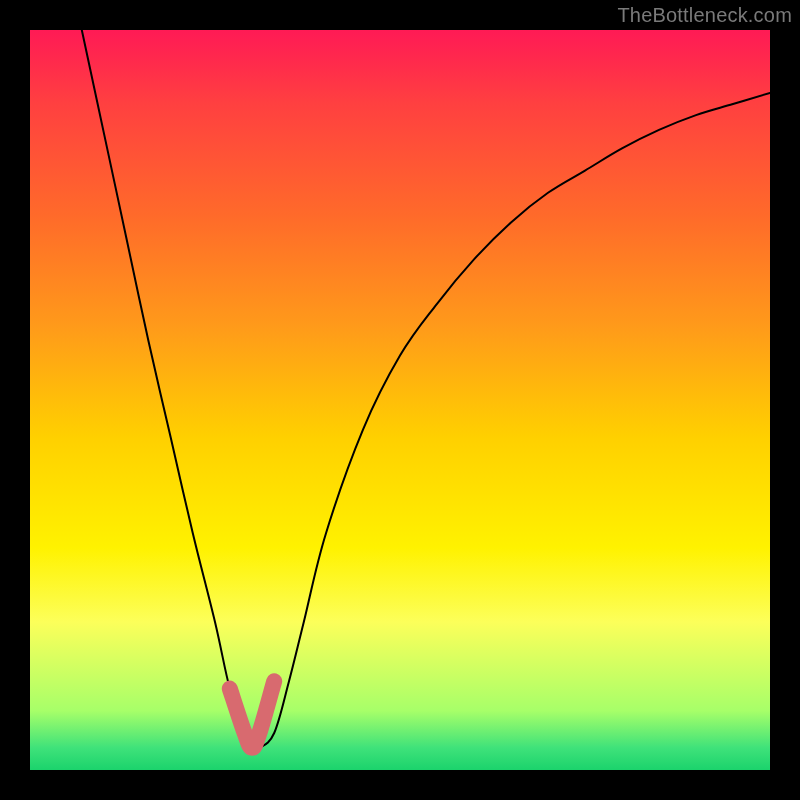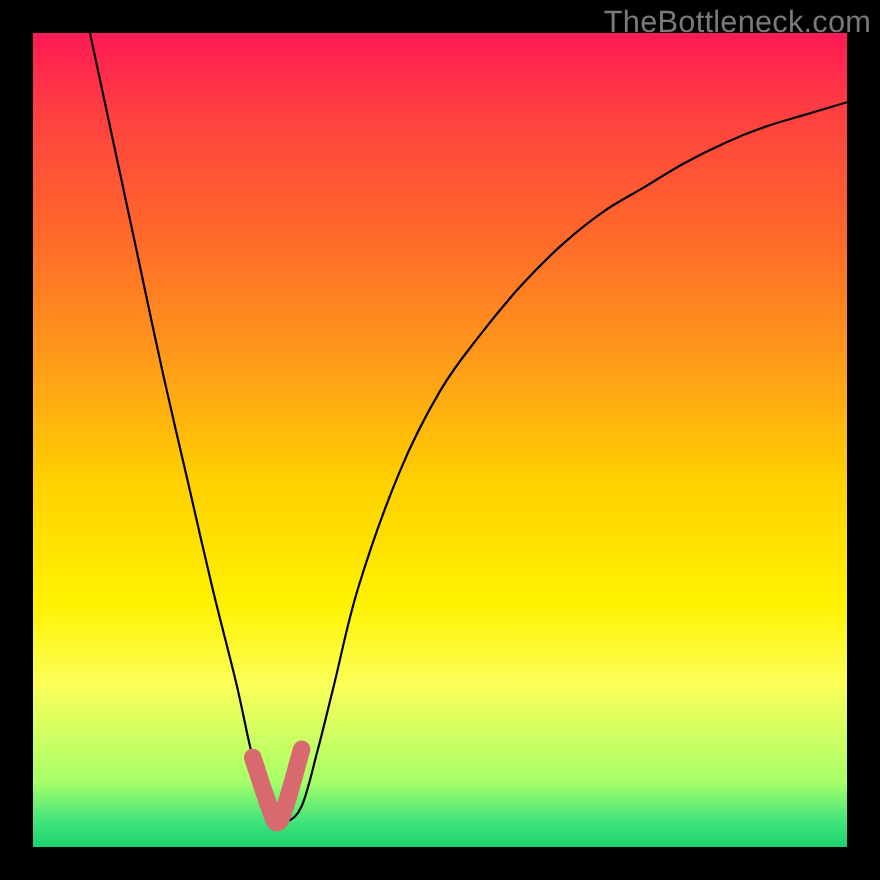--- a/index.html
+++ b/index.html
@@ -27,21 +27,21 @@
       #fcff5a 80%,
       #a7ff69 92%,
       #3fe27a 97%,
       #1bd36c 100%
     );
   }
   .watermark {
     position: absolute;
     top: 4px;
     right: 8px;
-    font-size: 28px;
+    font-size: 20px;
     color: #7a7a7a;
     font-weight: 500;
     letter-spacing: 0.2px;
     z-index: 5;
   }
   svg.curve {
     position: absolute;
     left: 0;
     top: 0;
     width: 740px;

